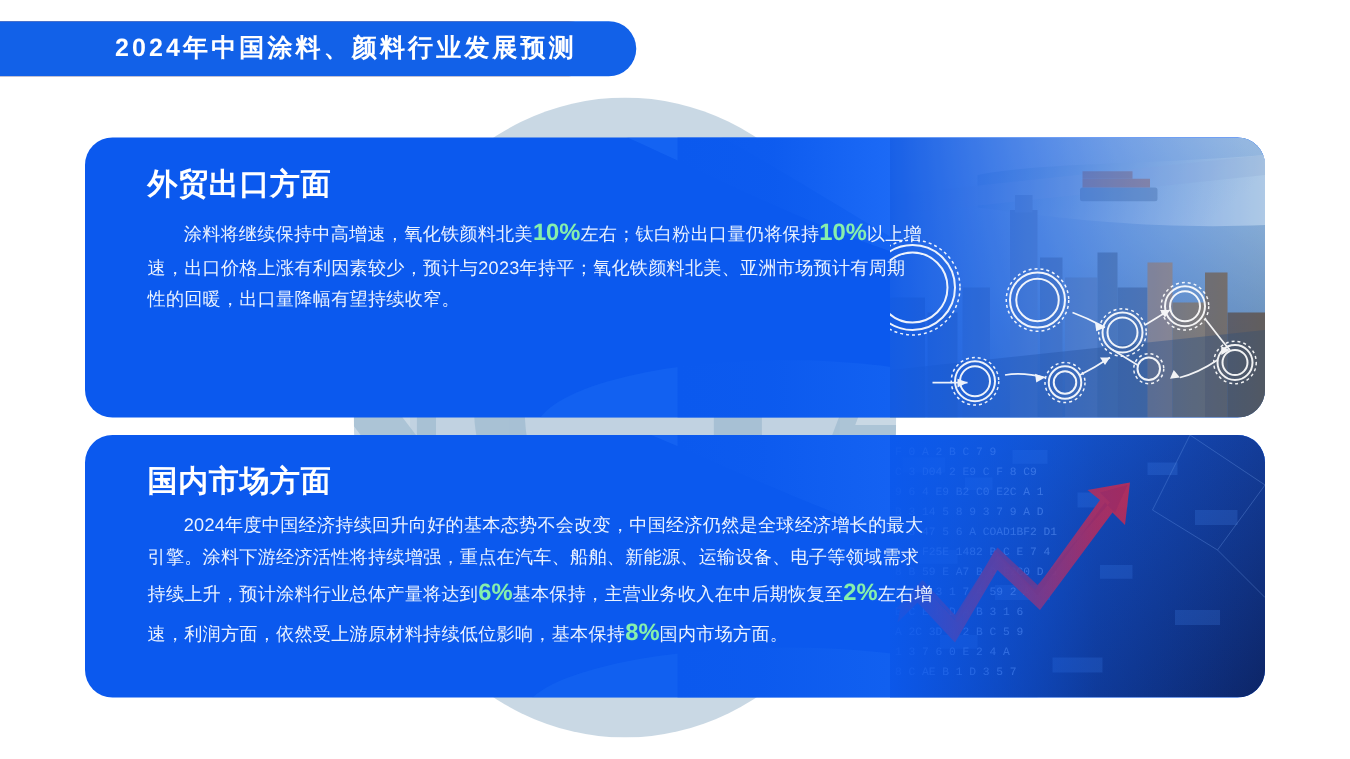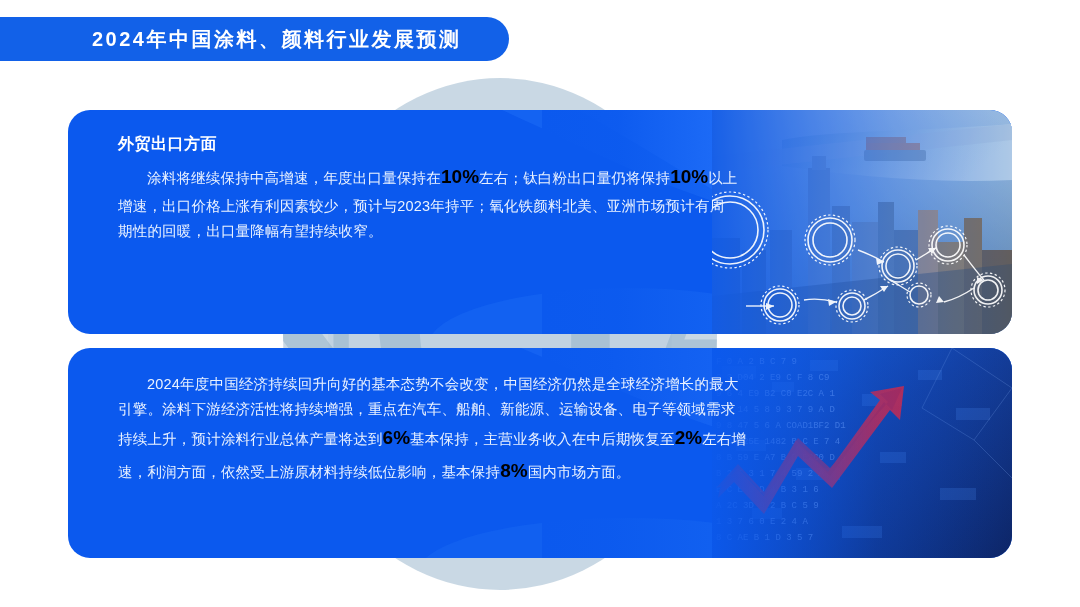--- a/index.html
+++ b/index.html
@@ -72,34 +72,34 @@
     background:linear-gradient(to right,rgba(11,89,238,1) 0%,rgba(11,89,238,.85) 45%,rgba(11,89,238,0) 100%);
   }
   #card-2 .photo-fade{
     background:linear-gradient(to right,rgba(11,89,238,1) 0%,rgba(11,89,238,.82) 40%,rgba(11,89,238,0) 100%);
   }
 
   .card-body{position:relative;z-index:5;padding:24px 0 0 50px;}
   #card-2 .card-body{padding-top:24px;}
 
   .sec-title{
-    color:#ffffff;font-size:16px;font-weight:bold;
+    color:#ffffff;font-size:24px;font-weight:bold;
     letter-spacing:.5px;margin:0 0 8px 0;line-height:1.2;
   }
   .sec-title.second{margin-top:16px;}
 
   .sec-para{
     color:#eaf2ff;font-size:14.5px;line-height:1.72;
     margin:0;width:620px;text-indent:2em;
     letter-spacing:.2px;
   }
   #card-2 .sec-para{width:630px;}
 
   .hl{
-    color:#000000;font-weight:bold;font-size:19px;
+    color:#86efac;font-weight:bold;font-size:19px;
     letter-spacing:0;
   }
 </style>
 </head>
 <body>
 
 <div id="page">
 
   <div class="watermark-wrap">
     <svg viewBox="0 0 434 512" preserveAspectRatio="none" aria-hidden="true">
@@ -232,21 +232,21 @@
             <path d="M62,196 l-8,-3 l0,7 z"></path>
             <path d="M232,192 l-5,-6 l-3,7 z"></path>
           </g>
         </g>
       </svg>
     </div>
     <div class="photo-fade"></div>
 
     <div class="card-body">
       <h2 class="sec-title">外贸出口方面</h2>
-      <p class="sec-para"><span>涂料将继续保持中高增速，年度出口量保持在</span><span class="hl">10%</span><span>左右；钛白粉出口量仍将保持</span><span class="hl">10%</span><span>以上增速，出口价格上涨有利因素较少，预计与2023年持平；氧化铁颜料北美、亚洲市场预计有周期性的回暖，出口量降幅有望持续收窄。</span></p>
+      <p class="sec-para"><span>涂料将继续保持中高增速，氧化铁颜料北美</span><span class="hl">10%</span><span>左右；钛白粉出口量仍将保持</span><span class="hl">10%</span><span>以上增速，出口价格上涨有利因素较少，预计与2023年持平；氧化铁颜料北美、亚洲市场预计有周期性的回暖，出口量降幅有望持续收窄。</span></p>
 
     </div>
   </div>
 
   <div class="card" id="card-2">
 
     <div class="card-swirl">
       <svg viewBox="0 0 944 210" preserveAspectRatio="none" aria-hidden="true">
         <path d="M340,-40 C520,10 620,110 944,140 L944,-40 Z" fill="#1d6bf5" opacity="0.5"></path>
         <ellipse cx="560" cy="225" rx="210" ry="55" fill="#1f6ff7" opacity="0.32"></ellipse>
@@ -315,17 +315,18 @@
 
         <path d="M8,140 L26,120 L52,148 L84,92 L116,124 L168,52 L158,44 L192,38 L188,72 L178,62 L120,140 L86,108 L52,166 L22,134 L6,150 Z" fill="url(#arrowG)" opacity="0.95"></path>
         <path d="M12,138 L28,122 L54,150 L86,96 L118,128 L172,54 L180,62 L190,40 L168,46 L176,54 L118,120 L86,90 L52,144 L26,116 L4,140 Z" fill="#c41f3e" opacity="0.85"></path>
 
         <rect width="300" height="210" fill="url(#leftFade2)"></rect>
       </svg>
     </div>
     <div class="photo-fade"></div>
 
     <div class="card-body">
+      <h2 class="sec-title">国内市场方面</h2>
       <p class="sec-para"><span>2024年度中国经济持续回升向好的基本态势不会改变，中国经济仍然是全球经济增长的最大引擎。涂料下游经济活性将持续增强，重点在汽车、船舶、新能源、运输设备、电子等领域需求持续上升，预计涂料行业总体产量将达到</span><span class="hl">6%</span><span>基本保持，主营业务收入在中后期恢复至</span><span class="hl">2%</span><span>左右增速，利润方面，依然受上游原材料持续低位影响，基本保持</span><span class="hl">8%</span><span>国内市场方面。</span></p>
     </div>
   </div>
 
 </div>
 
 </body></html>

